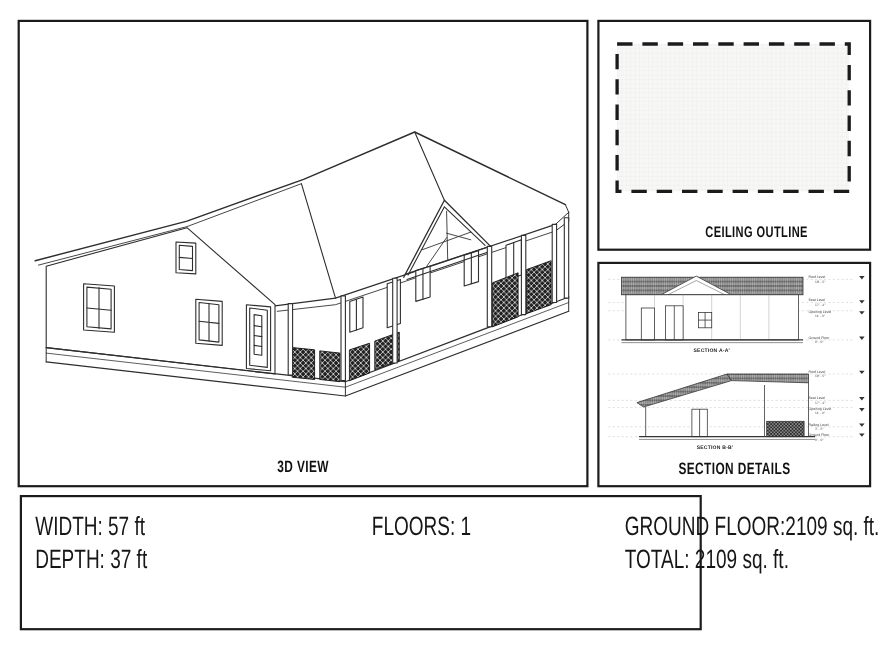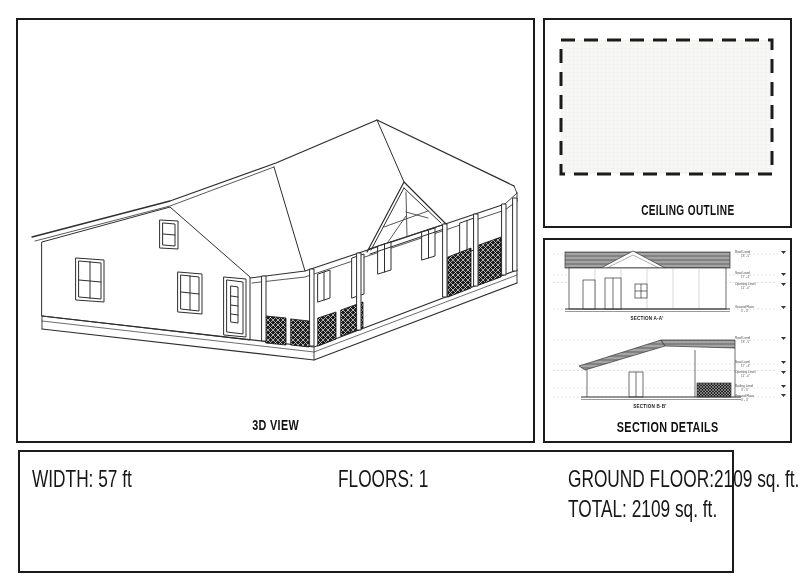--- a/index.html
+++ b/index.html
@@ -2,21 +2,21 @@
 <html><head>
 <meta charset="utf-8">
 <style>
   html,body{margin:0;padding:0;background:#ffffff;}
   .sheet{position:relative;width:800px;height:587px;background:#ffffff;overflow:hidden;
          font-family:"Liberation Sans",sans-serif;color:#141414;}
   .panel{position:absolute;border:2px solid #1b1b1b;background:#fff;box-sizing:border-box;}
   #panel-3d{left:16px;top:18px;width:519px;height:425px;}
   #panel-ceiling{left:543px;top:18px;width:249px;height:210px;}
   #panel-sections{left:543px;top:238px;width:249px;height:205px;}
-  #panel-specs{left:18px;top:450px;width:716px;height:123px;}
+  #panel-specs{left:18px;top:450px;width:620px;height:123px;}
   .view-label{position:absolute;left:0;right:0;text-align:center;font-size:15px;
               font-weight:600;letter-spacing:.5px;color:#111;}
   .cond{display:inline-block;transform:scaleX(.72);transform-origin:center;white-space:nowrap;}
   .cond-left{display:inline-block;transform:scaleX(.72);transform-origin:left center;white-space:nowrap;}
   #label-3d{bottom:8px;}
   #label-ceiling{bottom:8px;font-size:14px;padding-left:40px;}
   #label-sections{bottom:6px;font-size:15px;}
   .spec-col{position:absolute;top:12px;font-size:24px;font-weight:500;line-height:30px;color:#161616;}
   #spec-col1{left:12px;}
   #spec-col2{left:318px;}
@@ -229,20 +229,21 @@
       </g>
     </svg>
     <div class="view-label" id="label-sections">
       <span class="cond">SECTION DETAILS</span>
     </div>
   </div>
 
   <div class="panel" id="panel-specs">
     <div class="spec-col" id="spec-col1">
       <div><span class="cond-left">WIDTH: 57 ft</span></div>
+      <div><span class="cond-left">DEPTH: 37 ft</span></div>
     </div>
     <div class="spec-col" id="spec-col2">
       <div><span class="cond-left">FLOORS: 1</span></div>
     </div>
     <div class="spec-col" id="spec-col3">
       <div><span class="cond-left">GROUND FLOOR:2109 sq. ft.</span></div>
       <div><span class="cond-left">TOTAL: 2109 sq. ft.</span></div>
     </div>
   </div>
 

